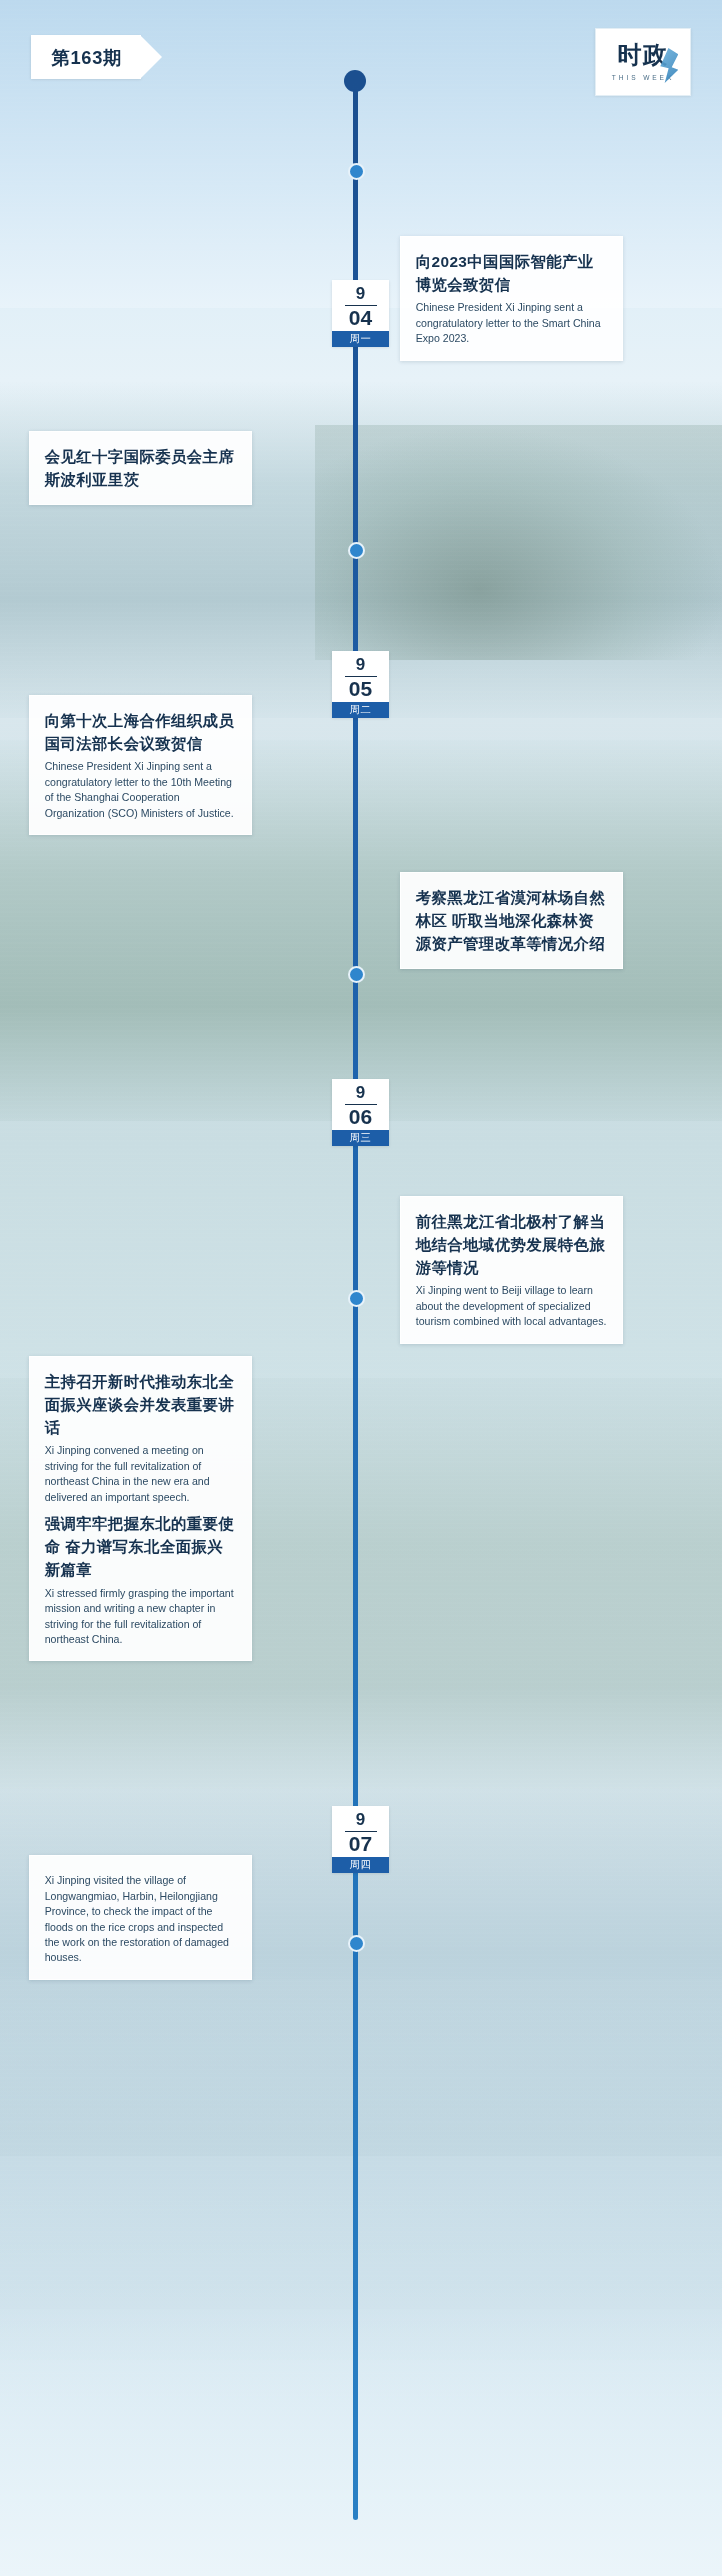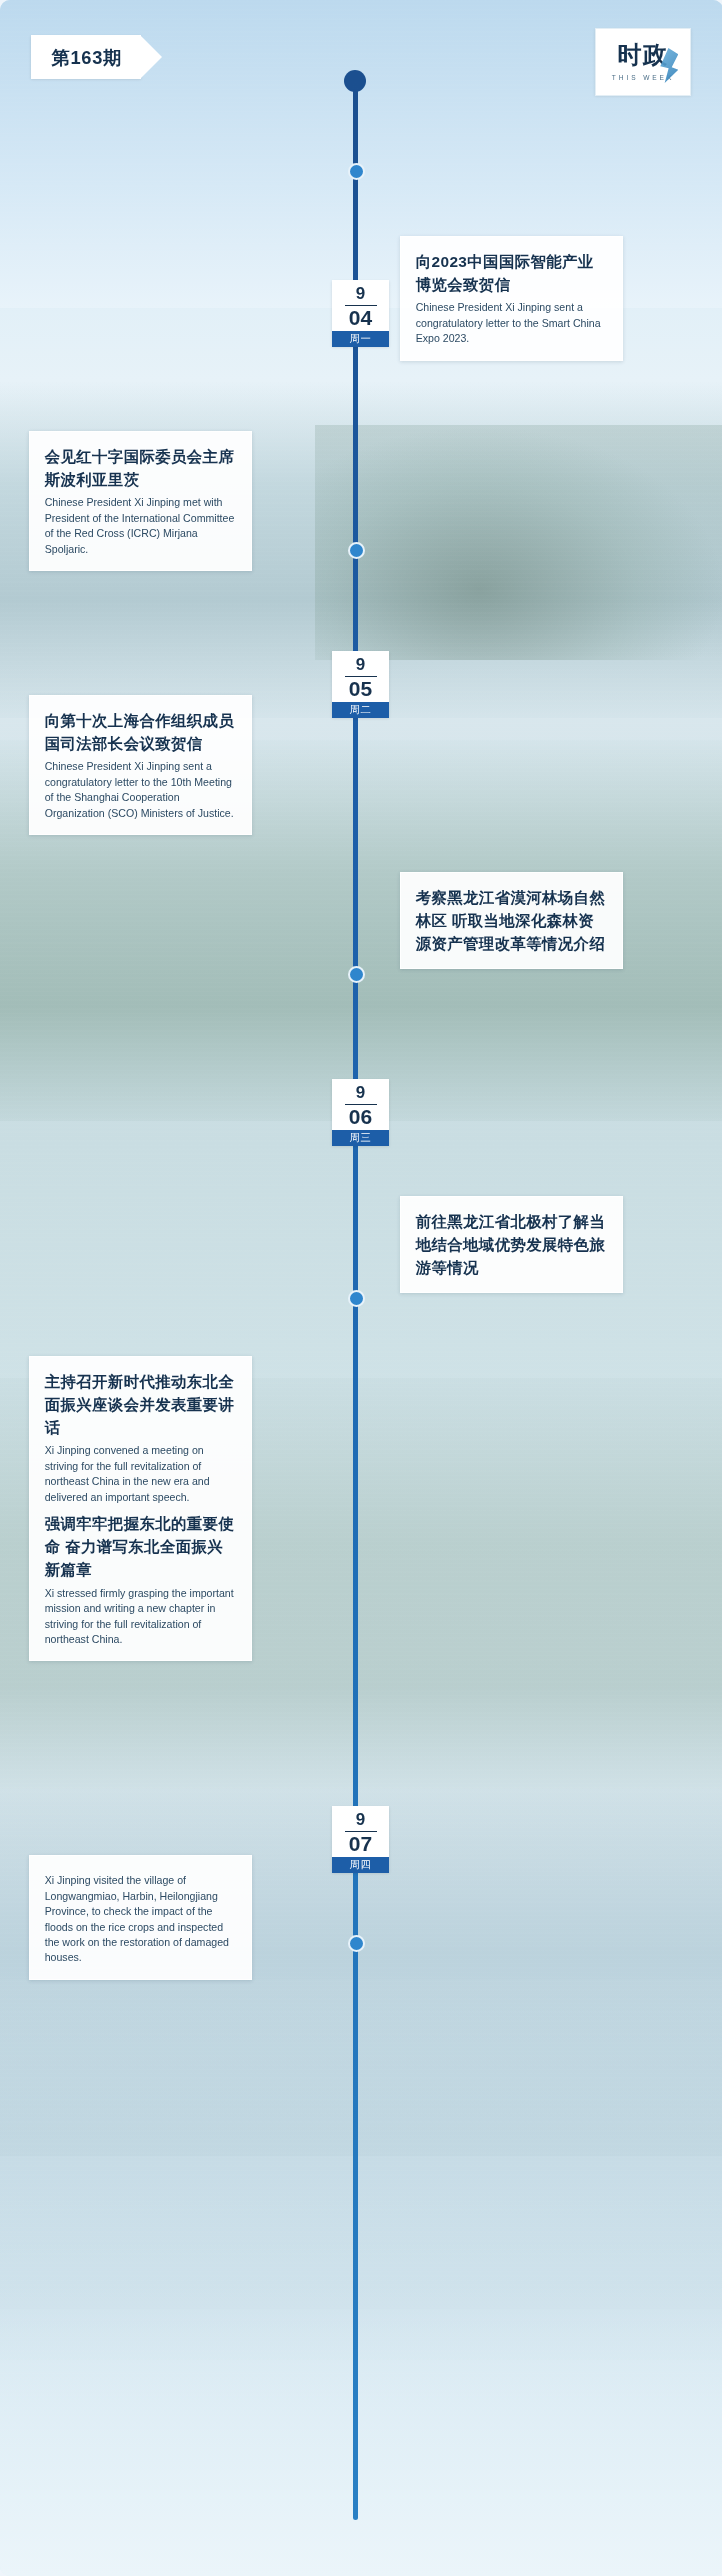--- a/index.html
+++ b/index.html
@@ -21,21 +21,20 @@
       #e7f2f8 381px,
       #dbe9ef 660px,
       #cfe0e6 916px,
       #c9dde2 1144px,
       #cfe2e7 1393px,
       #d6e6ea 1649px,
       #cfe0e8 1906px,
       #cfe3ee 2163px,
       #d8e9f2 2382px,
       #e3f0f7 2576px);
-    border-radius: 10px;
   }
   
   .bg-band {
     position: absolute;
     left: 0;
     width: 723px;
     pointer-events: none;
   }
   .band-sky {
     top: 0; height: 308px;
@@ -305,34 +304,34 @@
     <div class="weekday">周四</div>
   </div>
 
   <div class="card right" style="top:236px;">
     <div class="cn">向2023中国国际智能产业博览会致贺信</div>
     <div class="en">Chinese President Xi Jinping sent a congratulatory letter to the Smart China Expo 2023.</div>
   </div>
 
   <div class="card left" style="top:431px;">
     <div class="cn">会见红十字国际委员会主席斯波利亚里茨</div>
-    <div class="en">Chinese President Xi Jinping met with President of the International Committee of the Red Cross (ICRC) Mirjana Spoljaric.</div>
   </div>
 
   <div class="card left" style="top:695px;">
     <div class="cn">向第十次上海合作组织成员国司法部长会议致贺信</div>
     <div class="en">Chinese President Xi Jinping sent a congratulatory letter to the 10th Meeting of the Shanghai Cooperation Organization (SCO) Ministers of Justice.</div>
   </div>
 
   <div class="card right" style="top:872px;">
     <div class="cn">考察黑龙江省漠河林场自然林区 听取当地深化森林资源资产管理改革等情况介绍</div>
   </div>
 
   <div class="card right" style="top:1196px;">
     <div class="cn">前往黑龙江省北极村了解当地结合地域优势发展特色旅游等情况</div>
+    <div class="en">Xi Jinping went to Beiji village to learn about the development of specialized tourism combined with local advantages.</div>
   </div>
 
   <div class="card left" style="top:1356px;">
     <div class="cn">主持召开新时代推动东北全面振兴座谈会并发表重要讲话</div>
     <div class="en">Xi Jinping convened a meeting on striving for the full revitalization of northeast China in the new era and delivered an important speech.</div>
     <div class="cn second">强调牢牢把握东北的重要使命 奋力谱写东北全面振兴新篇章</div>
     <div class="en">Xi stressed firmly grasping the important mission and writing a new chapter in striving for the full revitalization of northeast China.</div>
   </div>
 
   <div class="card left" style="top:1855px;">

